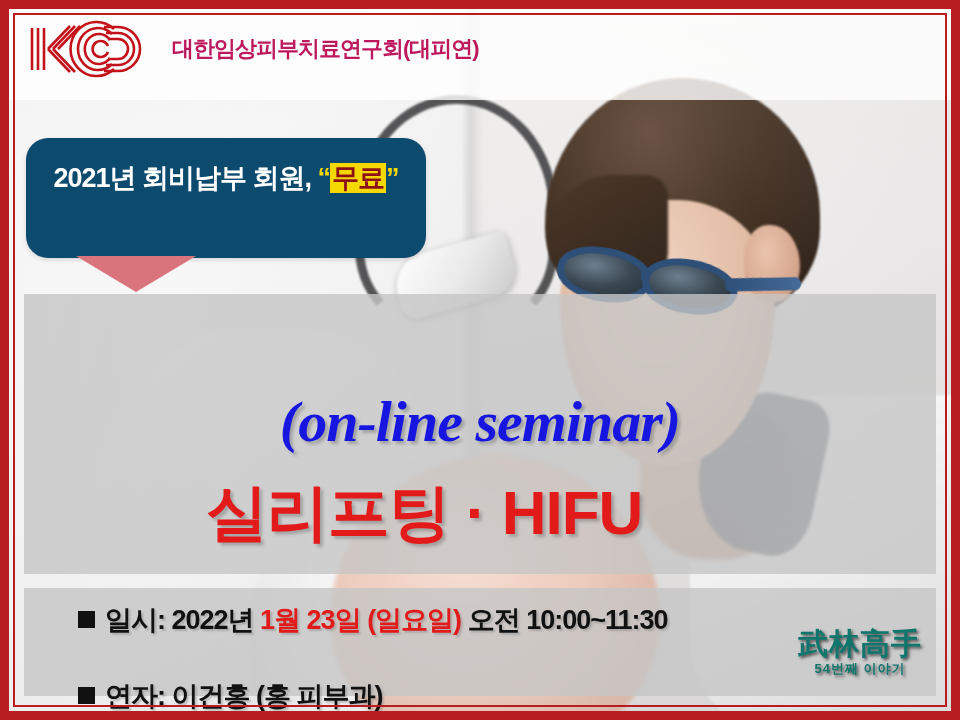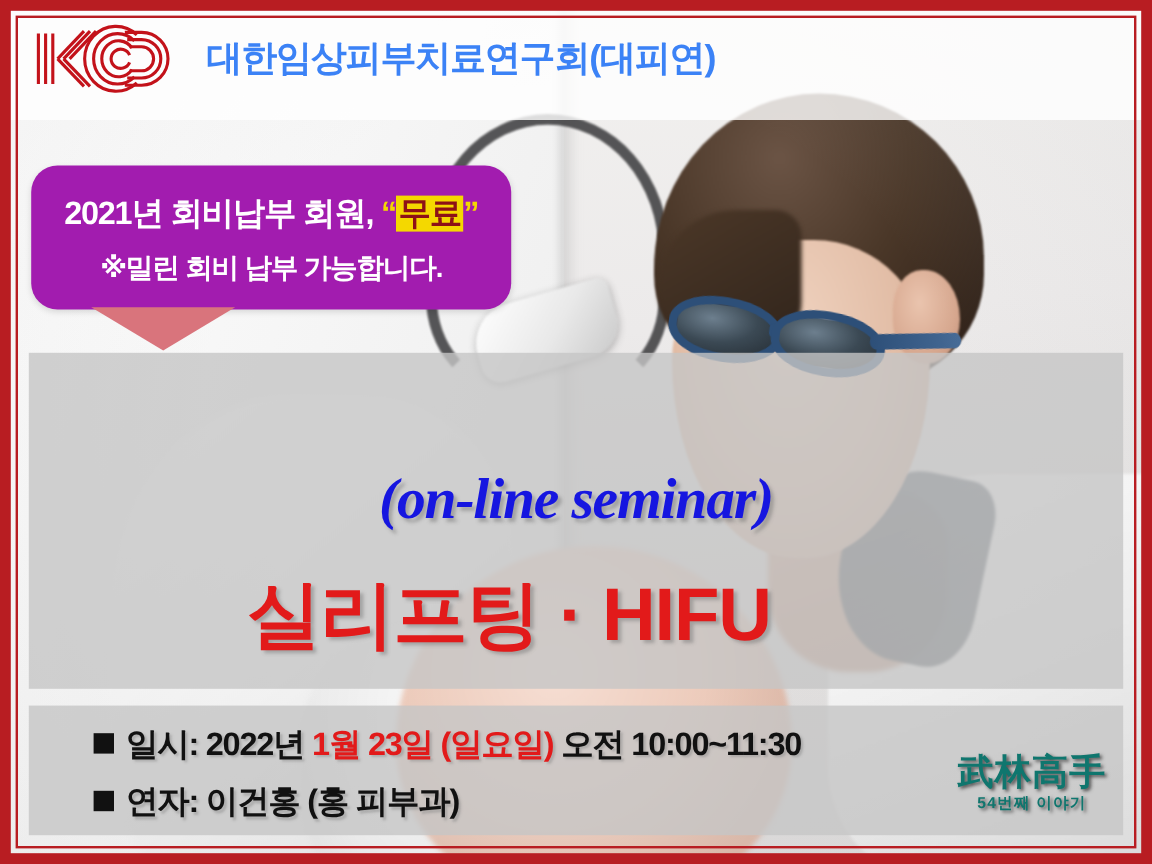--- a/index.html
+++ b/index.html
@@ -232,23 +232,23 @@
     align-items: center;
     gap: 14px;
   }
   .logo {
     width: 132px; height: 58px;
     flex: 0 0 auto;
   }
   .header-text { display: block; }
   .org-ko {
     font-family: "Liberation Sans", "DejaVu Sans", sans-serif;
-    font-size: 30px;
-    font-weight: bold;
-    color: #3b82f6;
+    font-size: 22px;
+    font-weight: bold;
+    color: #be185d;
     letter-spacing: -1px;
     line-height: 1.05;
     white-space: nowrap;
   }
   .org-en {
     font-family: "Liberation Serif", "DejaVu Serif", serif;
     font-size: 19px;
     font-weight: bold;
     font-style: italic;
     color: #b8202a;
@@ -256,21 +256,21 @@
     line-height: 1.2;
     margin-top: 1px;
     white-space: nowrap;
   }
 
   
   .fee-badge {
     position: absolute;
     left: 26px; top: 138px;
     width: 400px; height: 120px;
-    background: #a21caf;
+    background: #0c4a6e;
     border-radius: 22px;
     box-shadow: 0 2px 5px rgba(0,0,0,.13);
   }
   .fee-tail {
     position: absolute;
     left: 76px; top: 256px;
     width: 0; height: 0;
     border-left: 60px solid transparent;
     border-right: 60px solid transparent;
     border-top: 36px solid #d9747c;
@@ -328,21 +328,21 @@
     letter-spacing: -2px;
     line-height: 1.05;
     text-shadow: 4px 4px 3px rgba(90,90,90,.55);
     white-space: nowrap;
   }
   .title-en {
     position: absolute;
     left: 0; top: 392px; width: 960px;
     text-align: center;
     font-family: "Liberation Serif", "DejaVu Serif", serif;
-    font-size: 48px;
+    font-size: 58px;
     font-weight: bold;
     font-style: italic;
     color: #1616e0;
     letter-spacing: -1px;
     line-height: 1.05;
     text-shadow: 3px 3px 3px rgba(110,110,110,.45);
     white-space: nowrap;
   }
   .title-topic {
     position: absolute;
@@ -363,21 +363,21 @@
     left: 42px;
     font-size: 27px;
     font-weight: bold;
     color: #111111;
     letter-spacing: -1px;
     white-space: nowrap;
     text-shadow: 2px 2px 2px rgba(130,130,130,.45);
     padding-left: 36px;
   }
   .info-line.l1 { top: 602px; }
-  .info-line.l2 { top: 650px; }
+  .info-line.l2 { top: 678px; }
   .bullet-sq {
     display: inline-block;
     width: 17px; height: 17px;
     background: #111111;
     margin-right: 10px;
     vertical-align: 1px;
   }
   .info-date-red { color: #e21a1a; }
 
   
@@ -459,21 +459,20 @@
         </g>
       </svg>
     </div>
     <div class="header-text">
       <div class="org-ko">대한임상피부치료연구회(대피연)</div>
     </div>
   </div>
 
   <div class="fee-badge">
     <div class="fee-line1"><span>2021년 회비납부 회원, </span><span class="fee-quote">“</span><span class="fee-free">무료</span><span class="fee-quote">”</span></div>
-    <div class="fee-line2">※밀린 회비 납부 가능합니다.</div>
   </div>
   <div class="fee-tail"></div>
 
   <div class="band-main"></div>
   <div class="band-info"></div>
 
   <div class="title-en">(on-line seminar)</div>
   <div class="title-topic">실리프팅 · HIFU</div>
 
   <div class="info-line l1"><span class="bullet-sq"></span><span>일시: </span><span>2022년 </span><span class="info-date-red">1월 23일 (일요일)</span><span> 오전 10:00~11:30</span></div>

